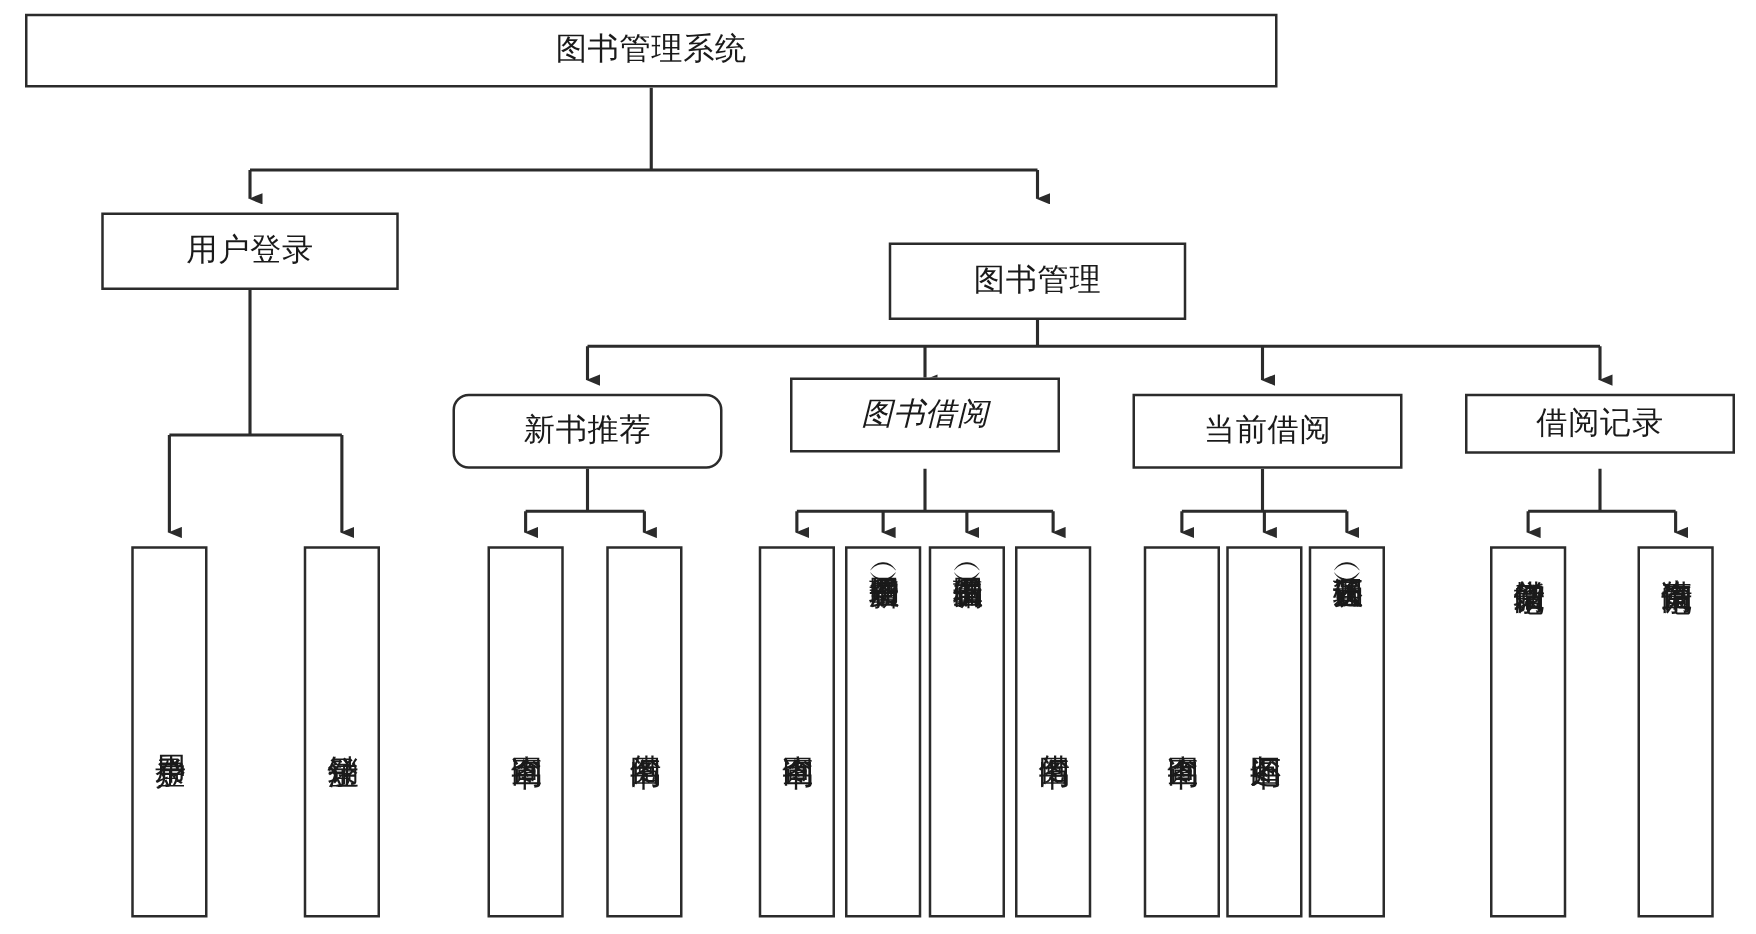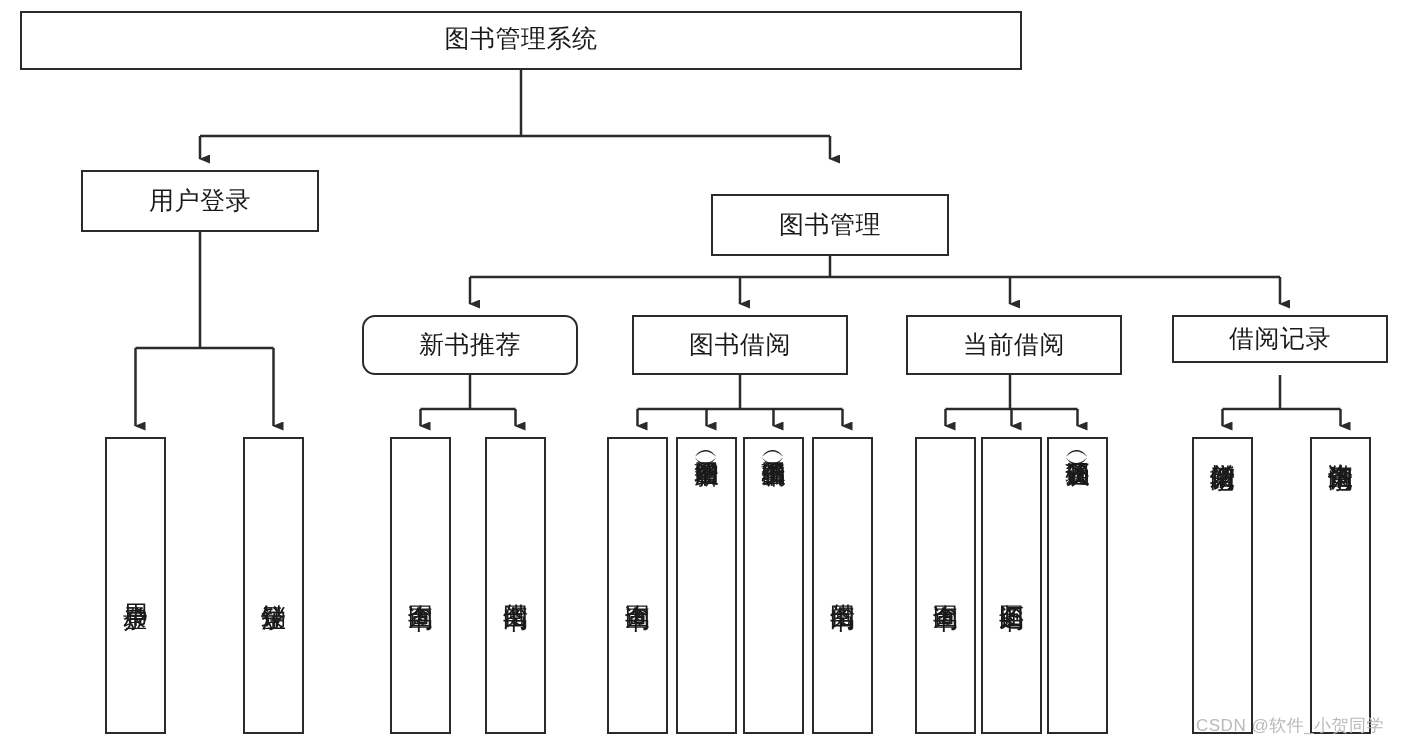--- a/index.html
+++ b/index.html
@@ -134,21 +134,21 @@
       </div>
       <div class="node-box horizontal" style="left: 81px; top: 170px; width: 238px; height: 62px;">
         <span class="node-label">用户登录</span>
       </div>
       <div class="node-box horizontal" style="left: 711px; top: 170px; width: 238px; height: 62px; margin-top: 24px;">
         <span class="node-label">图书管理</span>
       </div>
       <div class="node-box horizontal" style="left: 362px; top: 315px; width: 216px; height: 60px; border-radius: 13px;">
         <span class="node-label">新书推荐</span>
       </div>
-      <div class="node-box horizontal" style="left: 632px; top: 315px; width: 216px; height: 60px;">
+      <div class="node-box horizontal" style="left: 632px; top: 302px; width: 216px; height: 60px; font-style: italic;">
         <span class="node-label">图书借阅</span>
       </div>
       <div class="node-box horizontal" style="left: 906px; top: 315px; width: 216px; height: 60px;">
         <span class="node-label">当前借阅</span>
       </div>
       <div class="node-box horizontal" style="left: 1172px; top: 315px; width: 216px; height: 48px;">
         <span class="node-label">借阅记录</span>
       </div>
       <div class="node-box vertical center-text" style="left: 105px; top: 437px; width: 61px; height: 297px;">
         <span class="node-label">用户登录</span>
@@ -184,14 +184,13 @@
         <span class="node-label">确认归还（管理员）</span>
       </div>
       <div class="node-box vertical" style="left: 1192px; top: 437px; width: 61px; height: 297px;">
         <span class="node-label">新增借阅记录</span>
       </div>
       <div class="node-box vertical" style="left: 1310px; top: 437px; width: 61px; height: 297px;">
         <span class="node-label">查询借阅记录</span>
       </div>
     </div>
 
-  <div class="watermark" style="left: 1196px; top: 714px;">CSDN @软件_小贺同学</div>
 </div>
 
 </body></html>

